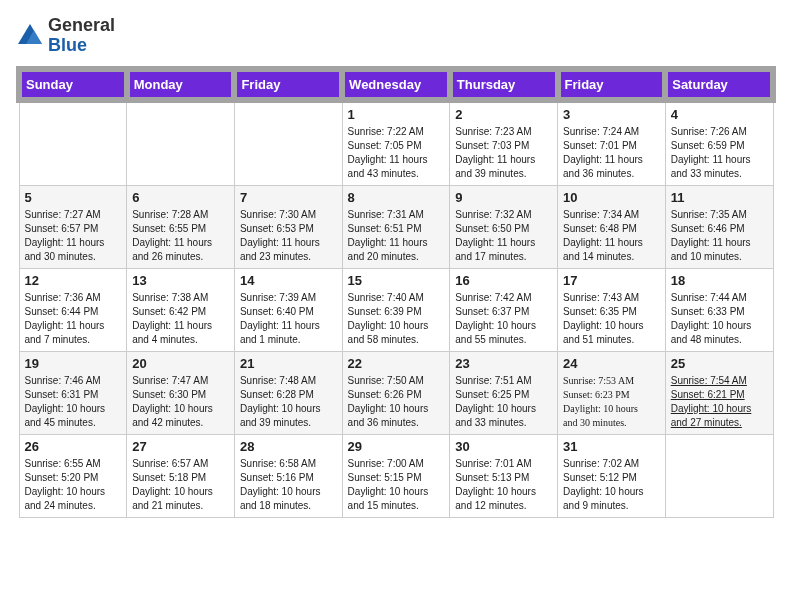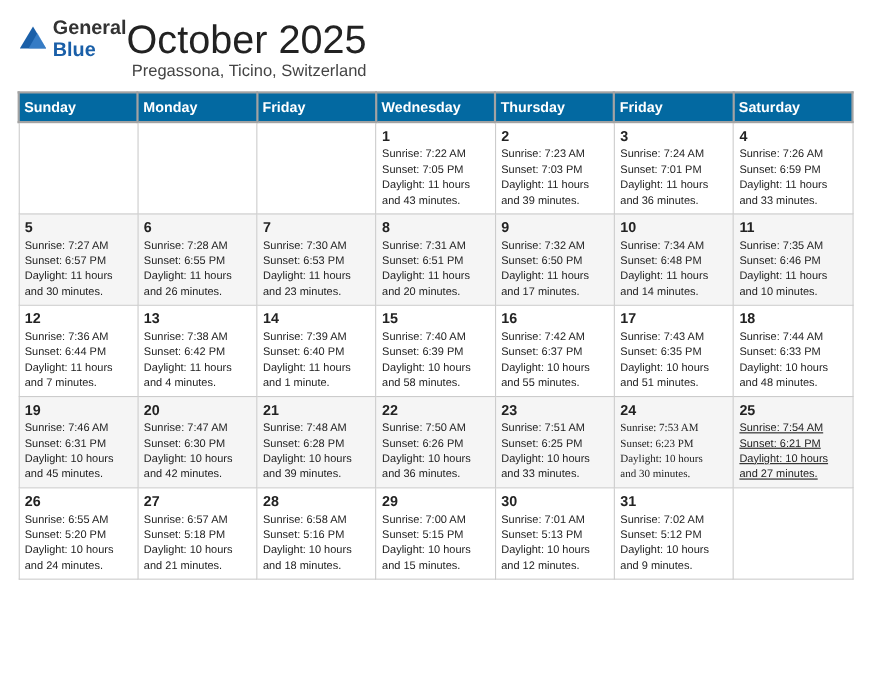--- a/index.html
+++ b/index.html
@@ -41,27 +41,27 @@
     .location {
       font-size: 15px;
       color: #444;
     }
     .calendar {
       width: 100%;
       border-collapse: collapse;
       border: 1px solid #ccc;
     }
     .calendar th {
-      background-color: #0369a1;
+      background-color: #6d28d9;
       color: #fff;
       font-size: 13px;
       font-weight: bold;
       padding: 5px 4px;
       text-align: left;
-      border: 2px solid #a3a3a3;
+      border: 6px solid #a3a3a3;
     }
     .calendar td {
       vertical-align: top;
       border: 1px solid #ccc;
       padding: 4px 5px;
       width: calc(100% / 7);
       min-height: 80px;
       font-size: 10.5px;
       color: #222;
       background: #fff;
@@ -92,24 +92,20 @@
 <div class="header">
   <div class="logo">
     <svg class="logo-icon" viewBox="0 0 28 28" xmlns="http://www.w3.org/2000/svg">
       <polygon points="14,2 26,22 2,22" fill="#1a5fa8"></polygon>
       <polygon points="18,8 26,22 10,22" fill="#4a90d9" opacity="0.6"></polygon>
     </svg>
     <div>
       <span class="logo-text"><span class="logo-general">General</span><br><span class="logo-blue">Blue</span></span>
     </div>
   </div>
-  <div class="title-block">
-    <div class="month-title">October 2025</div>
-    <div class="location">Pregassona, Ticino, Switzerland</div>
-  </div>
 </div>
 
 <table class="calendar">
   <thead>
     <tr>
     <th>Sunday</th>
         <th>Monday</th>
         <th>Friday</th>
         <th>Wednesday</th>
         <th>Thursday</th>

